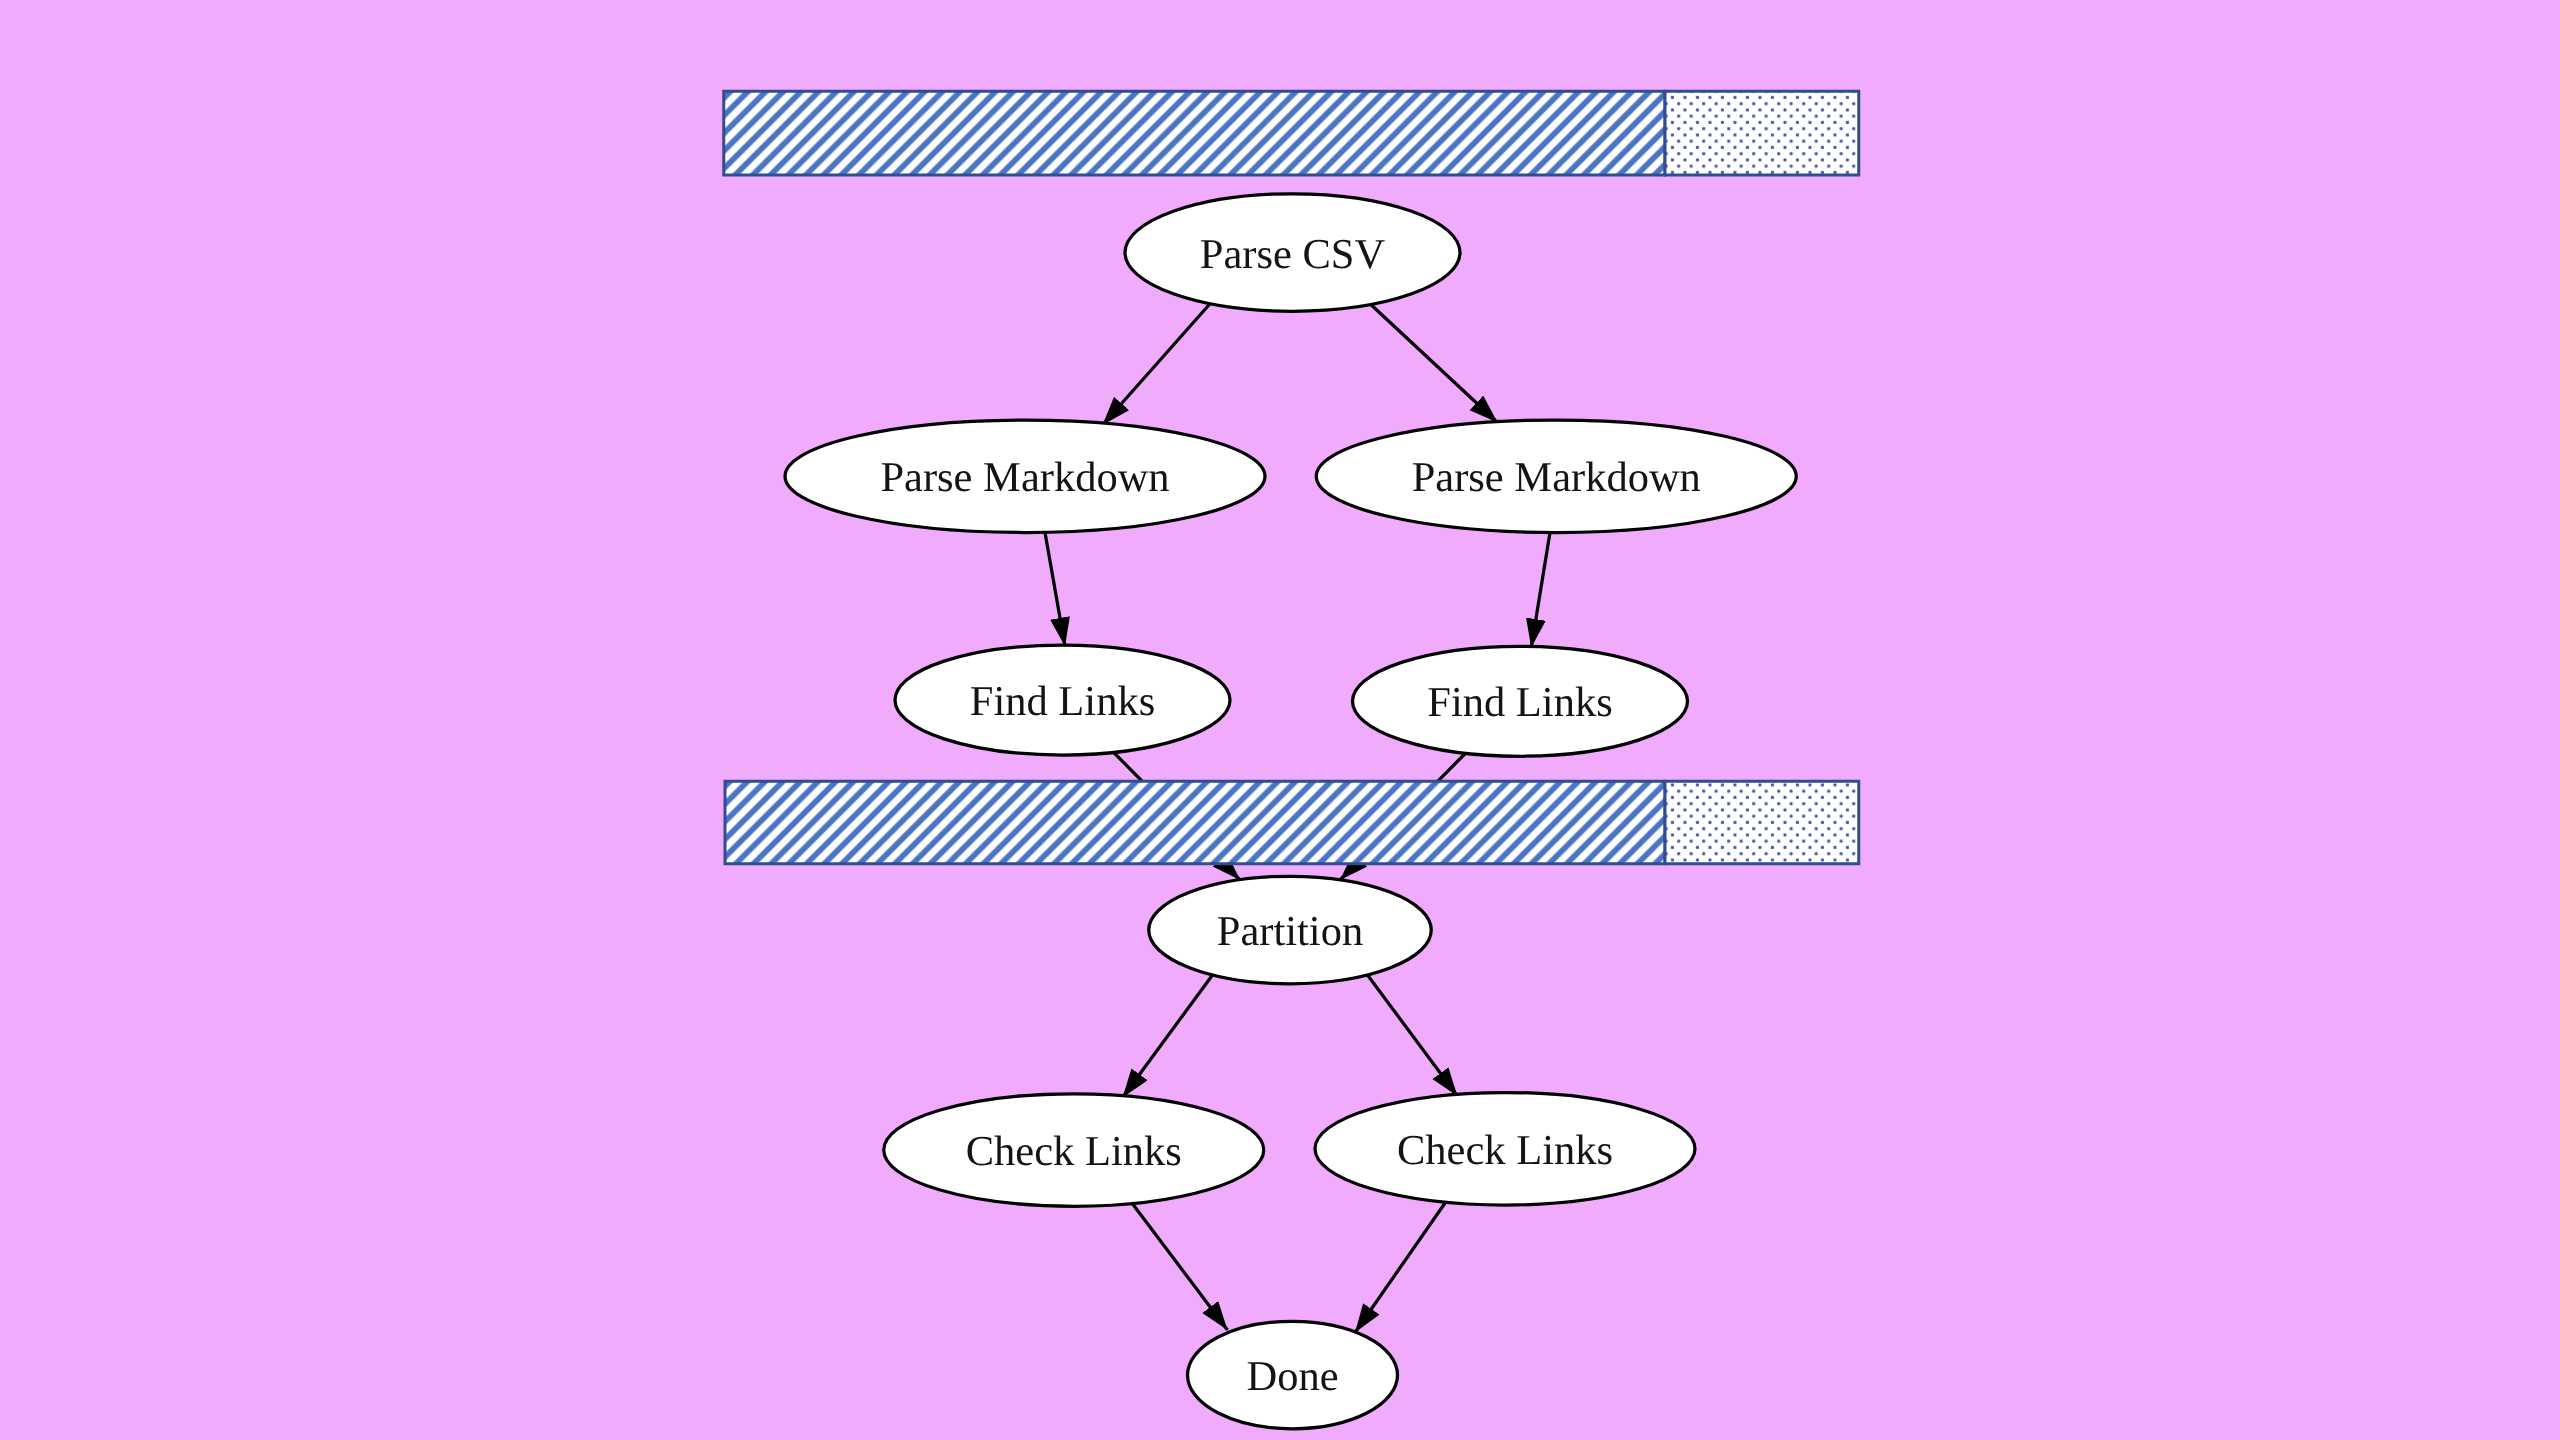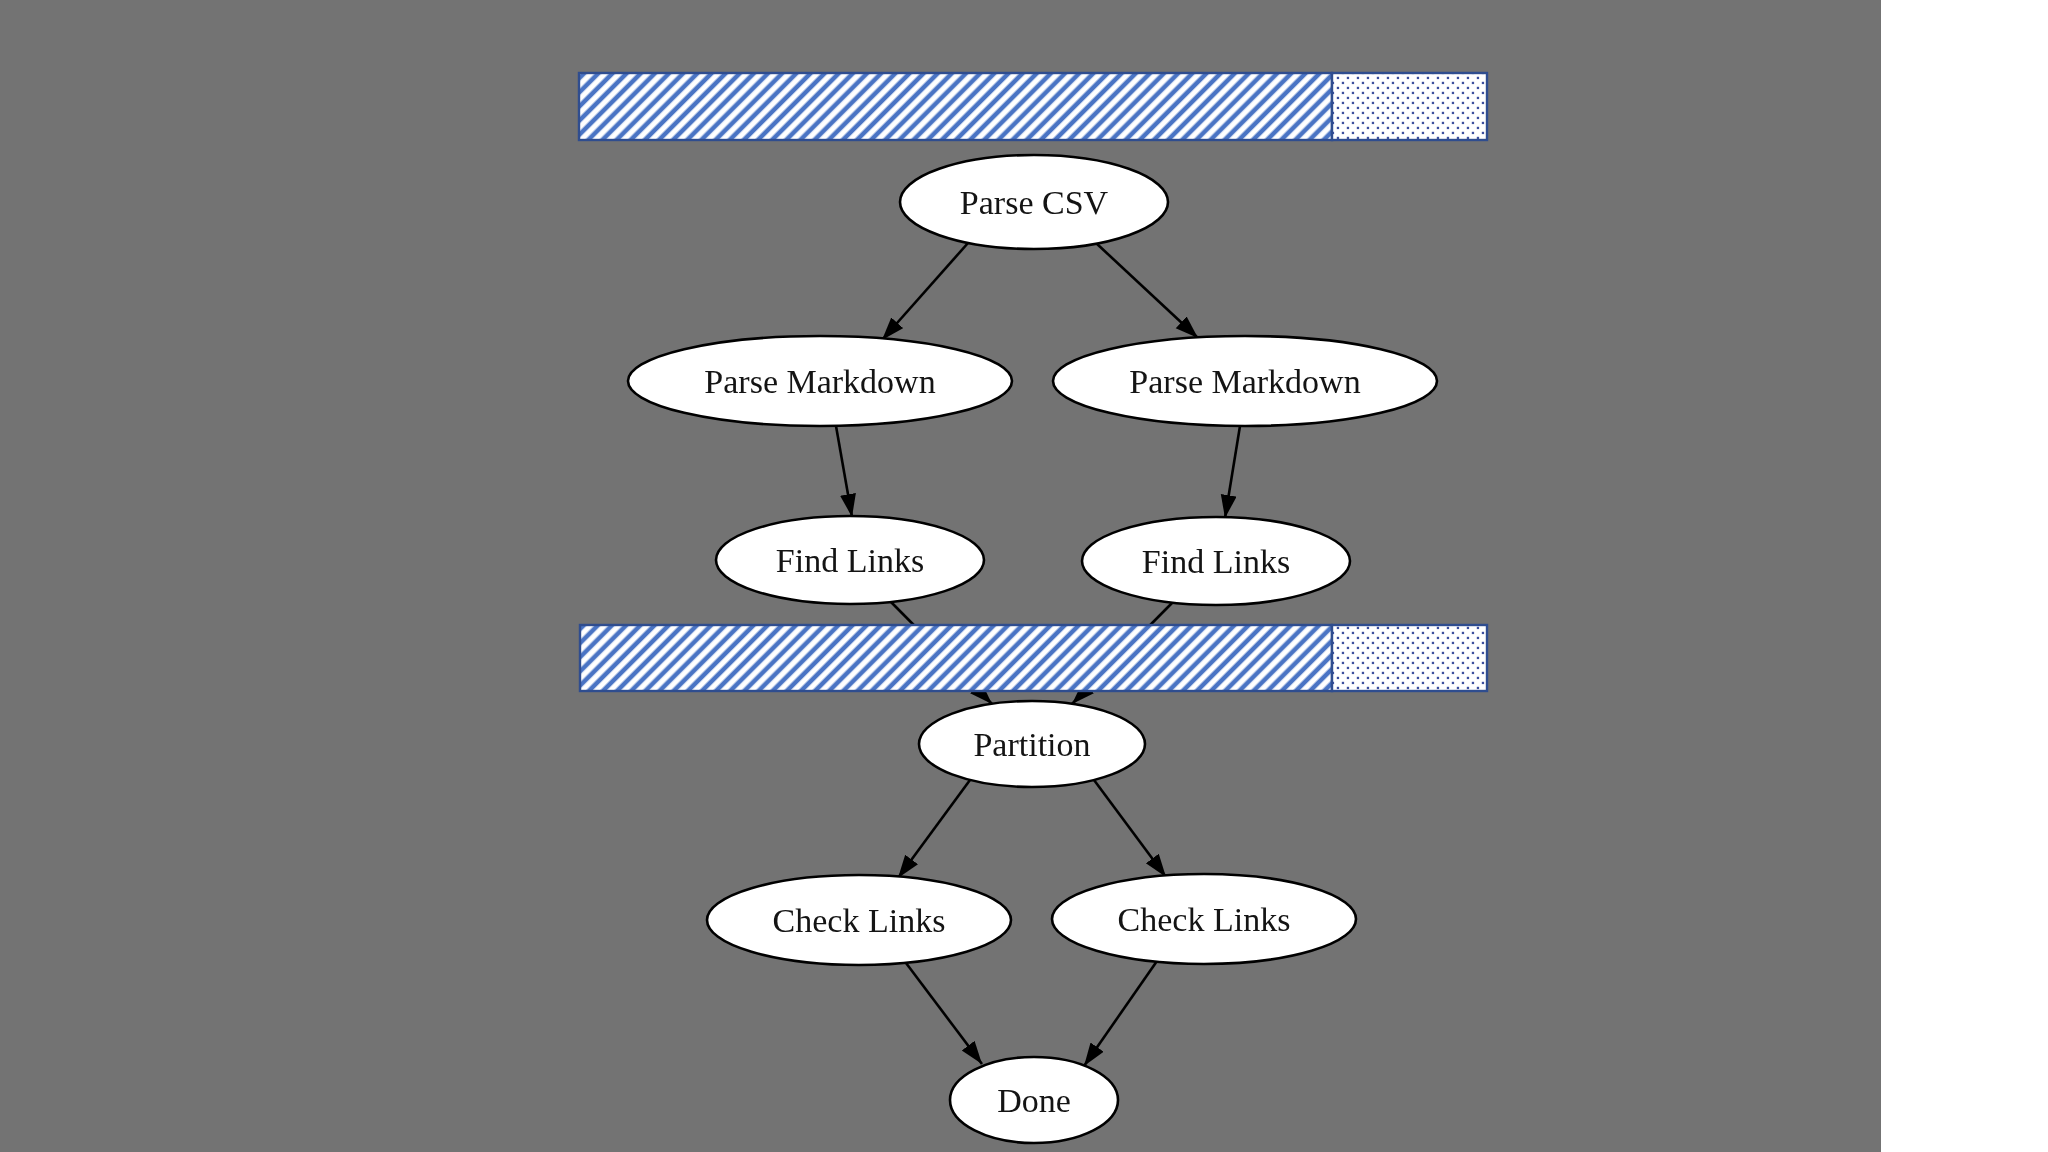--- a/index.html
+++ b/index.html
@@ -1,20 +1,20 @@
 <!DOCTYPE html>
 <html><head>
 <meta charset="utf-8">
 <style>
   html, body { margin: 0; padding: 0; background: #ffffff; }
   .canvas {
     position: relative;
-    width: 1881px;
+    width: 2048px;
     height: 1152px;
-    background: #737373;
+    background: #f0abfc;
     overflow: hidden;
     font-family: "Liberation Serif", "DejaVu Serif", serif;
   }
   svg { display: block; }
   .edge-line {
     stroke: #000000;
     stroke-width: 2.6;
     fill: none;
   }
   .node-ellipse {

